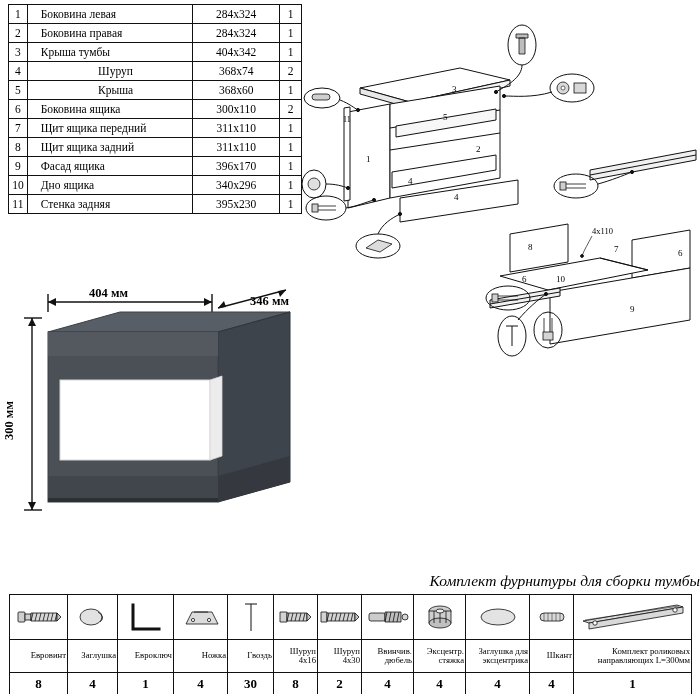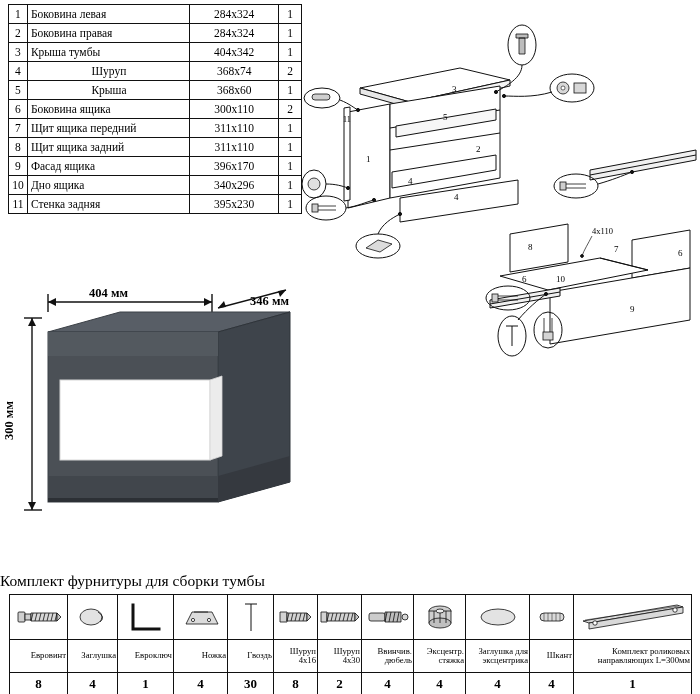--- a/index.html
+++ b/index.html
@@ -31,21 +31,21 @@
     height: 16px;
     line-height: 14px;
   }
   #parts-table td.num {
     width: 14px;
     text-align: center;
   }
   #parts-table td.name {
     width: 160px;
     text-align: left;
-    padding-left: 3px;
+    padding-left: 13px;
   }
   #parts-table td.name.indent {
     text-align: center;
   }
   #parts-table td.dim {
     width: 86px;
     text-align: center;
   }
   #parts-table td.qty {
     width: 18px;
@@ -69,23 +69,24 @@
     width: 380px;
     height: 290px;
   }
 
   
   #kit-title {
     position: absolute;
     left: 0;
     top: 572px;
     width: 700px;
-    text-align: left;
+    text-align: right;
     font-size: 15.5px;
     font-family: "Liberation Serif", serif;
+    font-style: italic;
   }
   #kit-table {
     position: absolute;
     left: 9px;
     top: 594px;
     width: 682px;
     border-collapse: collapse;
     table-layout: fixed;
   }
   #kit-table td {

